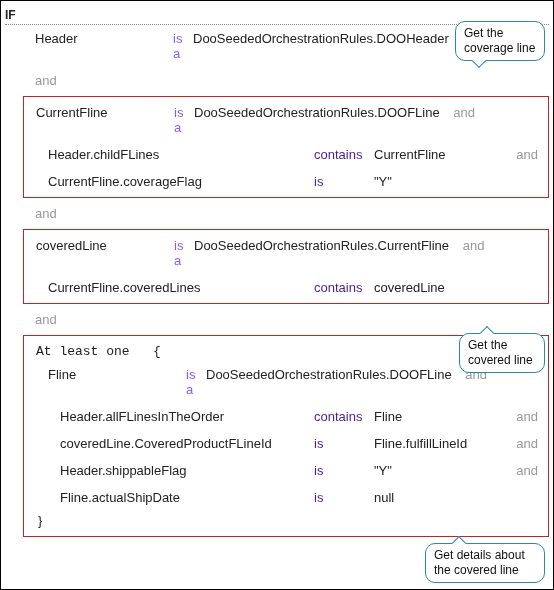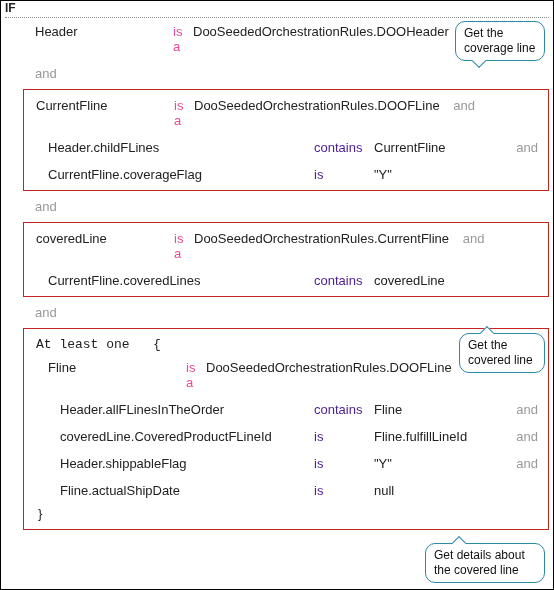--- a/index.html
+++ b/index.html
@@ -14,38 +14,38 @@
   }
   .container {
     border: 1px solid #000;
     width: 554px;
     height: 590px;
     position: relative;
     padding: 0;
   }
   .if-bar {
     font-weight: bold;
-    padding: 0 4px 0 4px;
+    padding: 7px 4px 0 4px;
     font-size: 12px;
   }
   .dots {
     border-bottom: 1px dotted #888;
     height: 1px;
     margin: 2px 4px 0 4px;
   }
   .content {
     padding: 0 4px 4px 22px;
   }
   .row {
     display: flex;
     align-items: baseline;
     padding: 6px 0;
   }
   .cell-var { width: 150px; padding-left: 12px; }
-  .cell-isa { color: #ec4899; width: 20px; }
+  .cell-isa { color: #8b5cf6; width: 20px; }
   .cell-type { flex: 1; }
   .and-inline { color: #999; margin-left: 10px; }
   .and-block { color: #999; padding: 6px 0 6px 12px; }
   .redbox {
     border: 1px solid #c4241f;
     margin: 2px 0;
     padding: 2px 0;
   }
   .subrow {
     display: flex;

